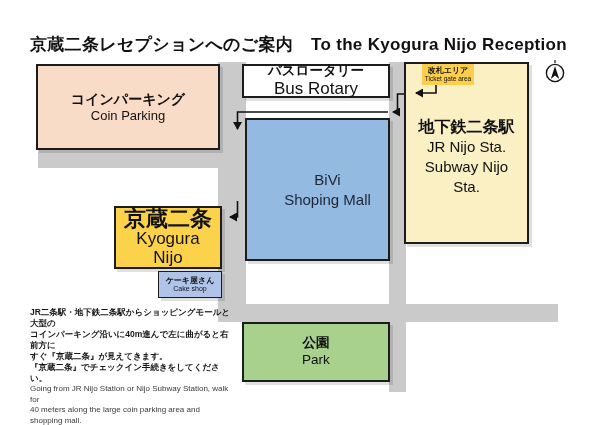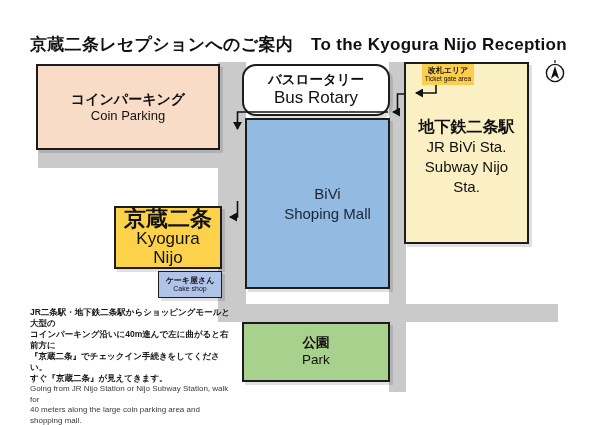--- a/index.html
+++ b/index.html
@@ -17,35 +17,35 @@
 
   .box{position:absolute;border:2px solid #1c1c1c;box-sizing:border-box;display:flex;
        flex-direction:column;align-items:center;justify-content:center;text-align:center;
        line-height:1.2;z-index:2;box-shadow:3px 3px 0 rgba(0,0,0,.12);}
   .jp{font-weight:bold;}
 
   #coin{left:36px;top:64px;width:184px;height:86px;background:#f8dcc8;}
   #coin .jp{font-size:14px;}
   #coin .en{font-size:13px;}
 
-  #busrotary{left:242px;top:64px;width:148px;height:52px;background:#ffffff;line-height:1.15;border-radius:14px;}
+  #busrotary{left:242px;top:64px;width:148px;height:34px;background:#ffffff;line-height:1.15;}
   #busrotary .jp{font-size:13.5px;}
   #busrotary .en{font-size:17px;}
 
   #ticket{left:422px;top:64px;width:52px;height:21px;background:#fcce4e;border:none;
           box-shadow:none;line-height:1.1;z-index:5;}
   #ticket .jp{font-size:8px;}
   #ticket .en{font-size:6.5px;}
 
   #station{left:404px;top:62px;width:125px;height:182px;background:#faf0c4;
            justify-content:flex-start;padding-top:52px;line-height:1.32;}
   #station .jp{font-size:16px;}
   #station .en{font-size:15px;}
 
-  #bivi{left:245px;top:118px;width:145px;height:171px;background:#93bae0;color:#1d2535;line-height:1.3;padding-left:20px;}
+  #bivi{left:245px;top:118px;width:145px;height:143px;background:#93bae0;color:#1d2535;line-height:1.3;padding-left:20px;}
   #bivi .en{font-size:15px;}
 
   #monthly{left:158px;top:171px;width:64px;height:34px;background:#f5d6cd;border-width:1px;line-height:1.25;}
   #monthly .jp{font-size:8.5px;}
   #monthly .en{font-size:7.5px;}
 
   #kyogura{left:114px;top:206px;width:108px;height:63px;background:#fcd24a;line-height:1.0;}
   #kyogura .jp{font-size:22px;}
   #kyogura .en{font-size:17px;line-height:1.08;}
 
@@ -83,21 +83,21 @@
     <div class="en">Coin Parking</div>
   </div>
 
   <div class="box" id="busrotary">
     <div class="jp">バスロータリー</div>
     <div class="en">Bus Rotary</div>
   </div>
 
   <div class="box" id="station">
     <div class="jp">地下鉄二条駅</div>
-    <div class="en">JR BiVi Sta.</div>
+    <div class="en">JR Nijo Sta.</div>
     <div class="en">Subway Nijo</div>
     <div class="en">Sta.</div>
   </div>
 
   <div class="box" id="ticket">
     <div class="jp">改札エリア</div>
     <div class="en">Ticket gate area</div>
   </div>
 
   <div class="box" id="bivi">
@@ -118,22 +118,22 @@
   </div>
 
   <div class="box" id="park">
     <div class="jp">公園</div>
     <div class="en">Park</div>
   </div>
 
   <div id="directions">
     <div class="jpline">JR二条駅・地下鉄二条駅からショッピングモールと大型の</div>
     <div class="jpline">コインパーキング沿いに40m進んで左に曲がると右前方に</div>
+    <div class="jpline">すぐ『京蔵二条』が見えてきます。</div>
     <div class="jpline">『京蔵二条』でチェックイン手続きをしてください。</div>
-    <div class="jpline">すぐ『京蔵二条』が見えてきます。</div>
     <div class="enline">Going from JR Nijo Station or Nijo Subway Station, walk for</div>
     <div class="enline">40 meters along the large coin parking area and shopping mall.</div>
 
   </div>
 
   <svg class="overlay" width="600" height="425" viewBox="0 0 600 425">
     <defs>
       <marker id="ah" markerWidth="9" markerHeight="9" refX="7" refY="4.5" orient="auto" markerUnits="userSpaceOnUse">
         <path d="M0,0 L8,4.5 L0,9 Z" fill="#111"></path>
       </marker>

